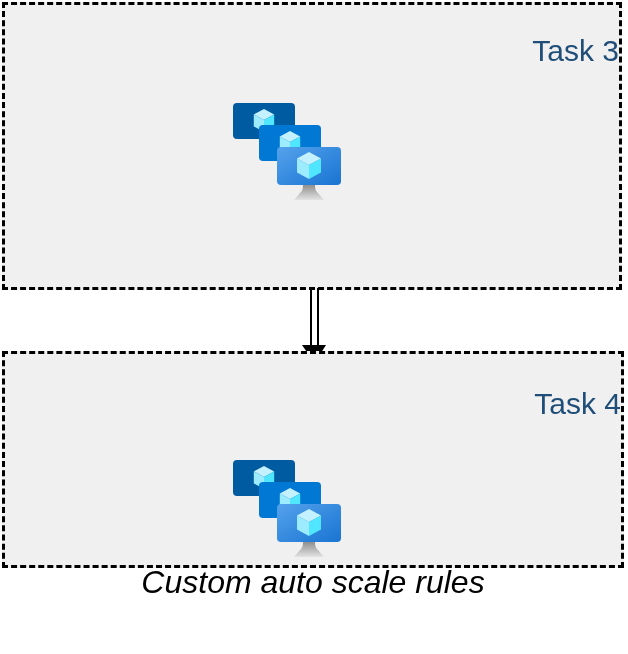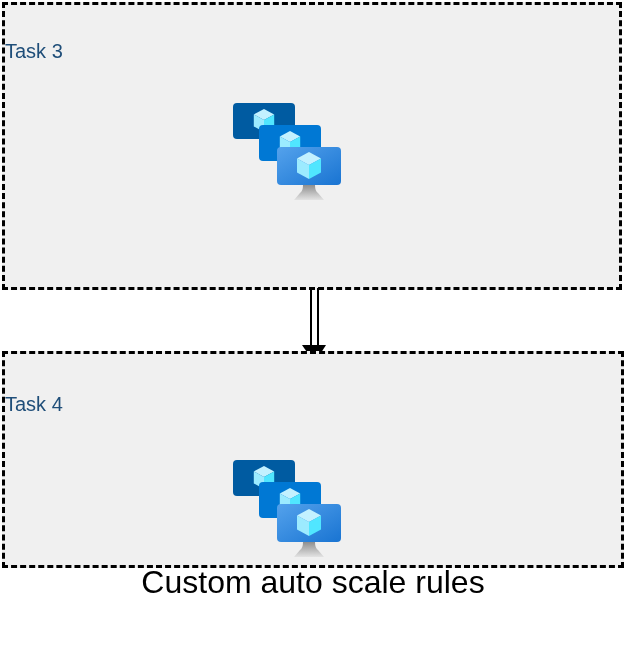--- a/index.html
+++ b/index.html
@@ -16,22 +16,22 @@
     left: 2px;
     box-sizing: border-box;
     background: var(--box-fill, #f0f0f0);
     border: 3px dashed var(--box-border, #000000);
   }
   #box0 { top: 2px;   width: 620px; height: 288px; }
   #box1 { top: 351px; width: 622px; height: 217px; }
   .box-title {
     position: absolute;
     left: 0; width: 100%;
-    text-align: left;
-    font-size: 20px;
+    text-align: right;
+    font-size: 30px;
     line-height: 32px;
     color: var(--title-text, #1f4e79);
   }
   #box0 .box-title { top: 30px; }
   #box1 .box-title { top: 34px; }
   .vmss-icon {
     position: absolute;
     left: 226px;
     width: 112px;
     height: 106px;
@@ -40,21 +40,21 @@
   #box1 .vmss-icon { top: 100px; }
   .box-lines {
     position: absolute;
     left: 0; width: 100%;
     text-align: center;
     font-size: 32px;
     line-height: 37px;
     color: var(--body-text, #000000);
   }
   #box0 .box-lines { top: 195px; }
-  #box1 .box-lines { top: 210px; }
+  #box1 .box-lines { top: 210px; font-style: italic; }
   .arrow {
     position: absolute;
     left: 297px;
     top: 288px;
   }
   .arrow-shaft { stroke: var(--arrow, #000000); stroke-width: 2; fill: none; }
   .arrow-head  { fill: var(--arrow, #000000); }
   .defs-svg { position: absolute; width: 0; height: 0; }
 </style>
 </head>

